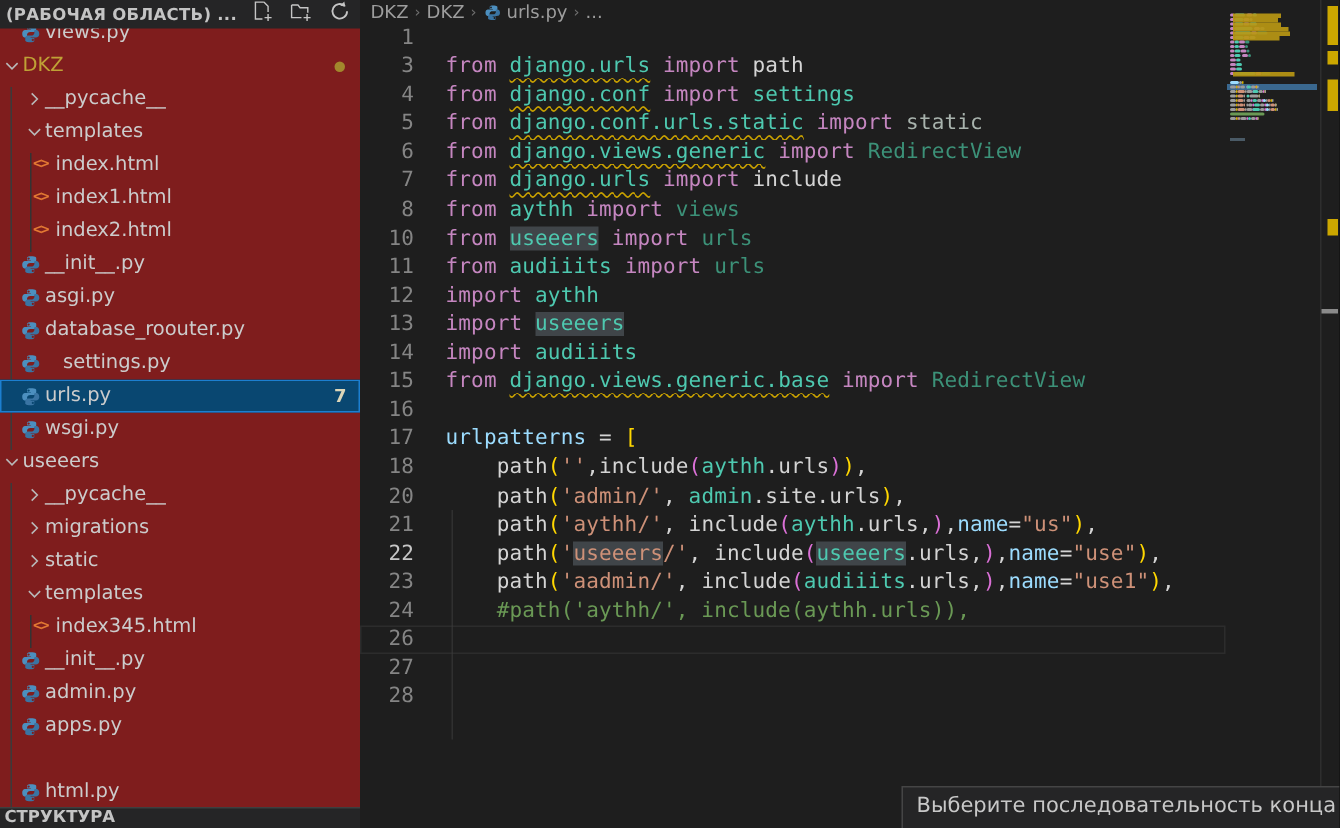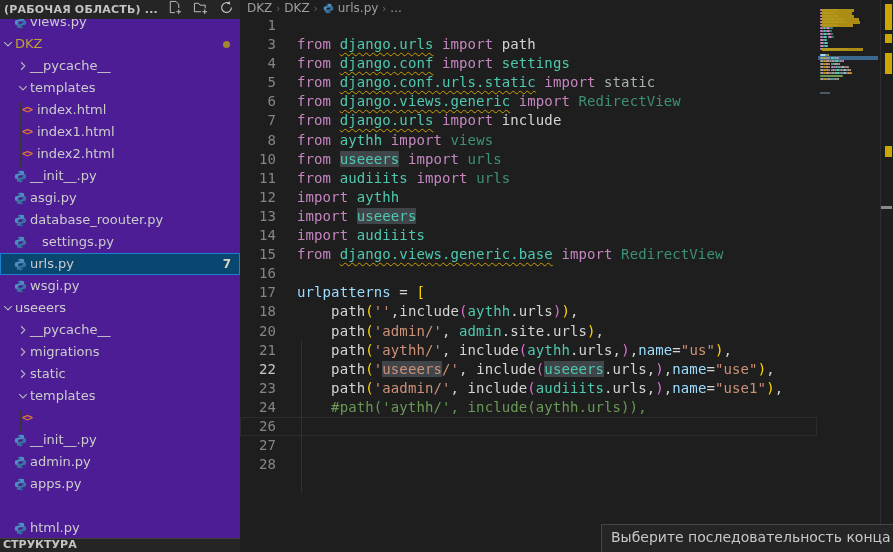--- a/index.html
+++ b/index.html
@@ -1,19 +1,19 @@
 <!DOCTYPE html>
 <html><head>
 <meta charset="utf-8">
 <style>
   html,body{margin:0;padding:0;background:#111;}
   .root{position:relative;width:893px;height:552px;overflow:hidden;background:#1e1e1e;
         font-family:"DejaVu Sans","Liberation Sans",sans-serif;-webkit-font-smoothing:antialiased;}
   
-  .sidebar{position:absolute;left:0;top:0;width:240px;height:552px;background:#4c1d95;overflow:hidden;}
+  .sidebar{position:absolute;left:0;top:0;width:240px;height:552px;background:#7f1d1d;overflow:hidden;}
   .sb-header{position:absolute;top:0;left:0;right:0;height:19px;background:#252526;z-index:4;
              display:flex;align-items:center;}
   .sb-title{font-size:11px;font-weight:700;color:#c4c4c4;padding-left:4px;white-space:nowrap;letter-spacing:.2px;}
   .sb-actions{display:flex;gap:9px;margin-left:8px;align-items:center;}
   .sb-actions .abtn{width:17px;height:17px;display:flex;align-items:center;justify-content:center;cursor:pointer;}
   .tree{position:absolute;inset:0;}
   .trow{position:absolute;left:0;right:0;height:22px;font-size:13px;line-height:22px;color:#cccccc;cursor:pointer;}
   .trow.sel{background:#094771;box-shadow:inset 0 0 0 1px #1c7fd0;}
   .tlabel{position:absolute;top:0;white-space:nowrap;}
   .tlabel.warn{color:#bfa136;}
@@ -236,20 +236,21 @@
             <svg width="10" height="10" viewBox="0 0 16 16">
               <path fill="none" stroke="#b8b8b8" stroke-width="1.7" d="M5 2l6 6-6 6"></path>
             </svg>
           </span>
           <span class="tlabel" style="left:30px">templates</span>
         </div>
         <div class="trow" style="top: 407px;">
           <span class="ficon" style="left:20px">
             <span class="htmlglyph">&lt;&gt;</span>
           </span>
+          <span class="tlabel" style="left:37px">index345.html</span>
         </div>
         <div class="trow" style="top: 429px;">
           <span class="ficon" style="left:13px">
             <svg width="13" height="13" viewBox="0 0 16 16">
               <path fill="#4c8fbf" d="M7.9 1C4.9 1 5.1 2.3 5.1 2.3v2.2h3v.4H3.9S1 4.6 1 7.9c0 3.3 2.5 3.2 2.5 3.2H5V9s-.1-2.5 2.5-2.5h2.6s2.4.1 2.4-2.2V2.4S12.8 1 7.9 1zM6.3 2a.9.9 0 1 1 0 1.8.9.9 0 0 1 0-1.8z"></path>
               <path fill="#3a74a3" d="M8.1 15c3 0 2.8-1.3 2.8-1.3v-2.2h-3v-.4h4.2S15 11.4 15 8.1c0-3.3-2.5-3.2-2.5-3.2H11V7s.1 2.5-2.5 2.5H5.9s-2.4-.1-2.4 2.2v1.9S3.2 15 8.1 15zM9.7 14a.9.9 0 1 1 0-1.8.9.9 0 0 1 0 1.8z"></path>
             </svg>
           </span>
           <span class="tlabel" style="left:30px">__init__.py</span>
         </div>

